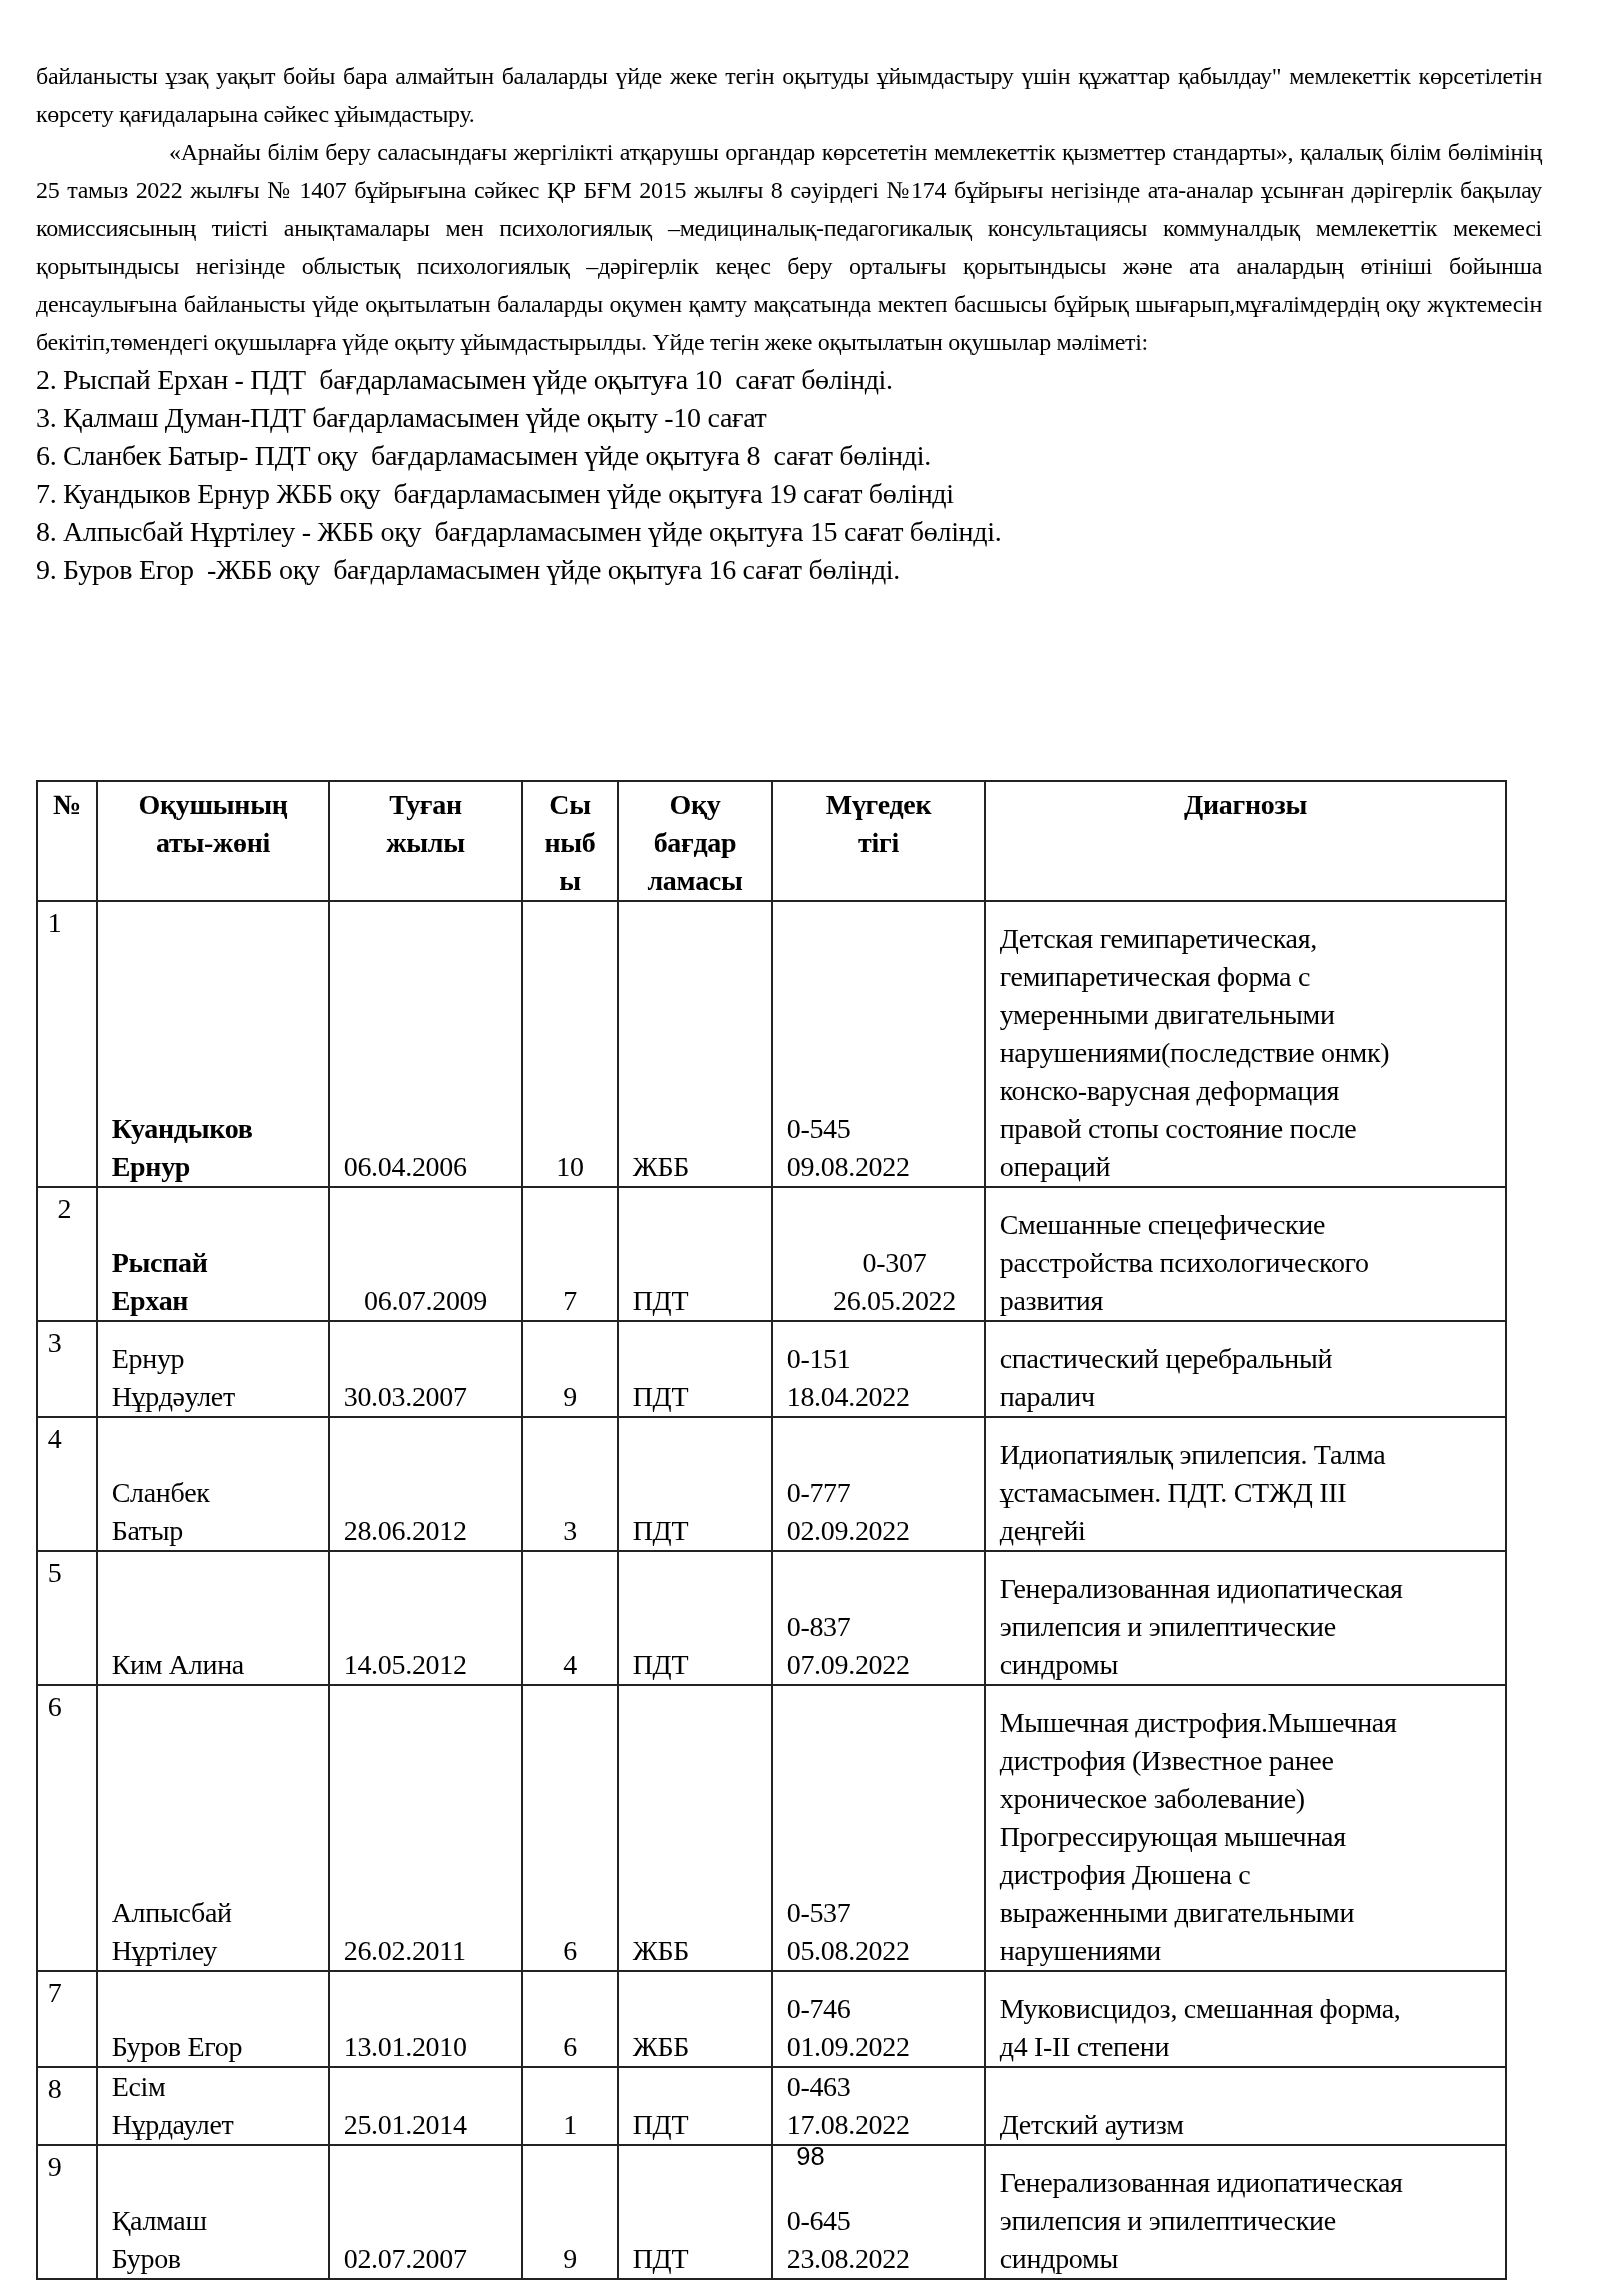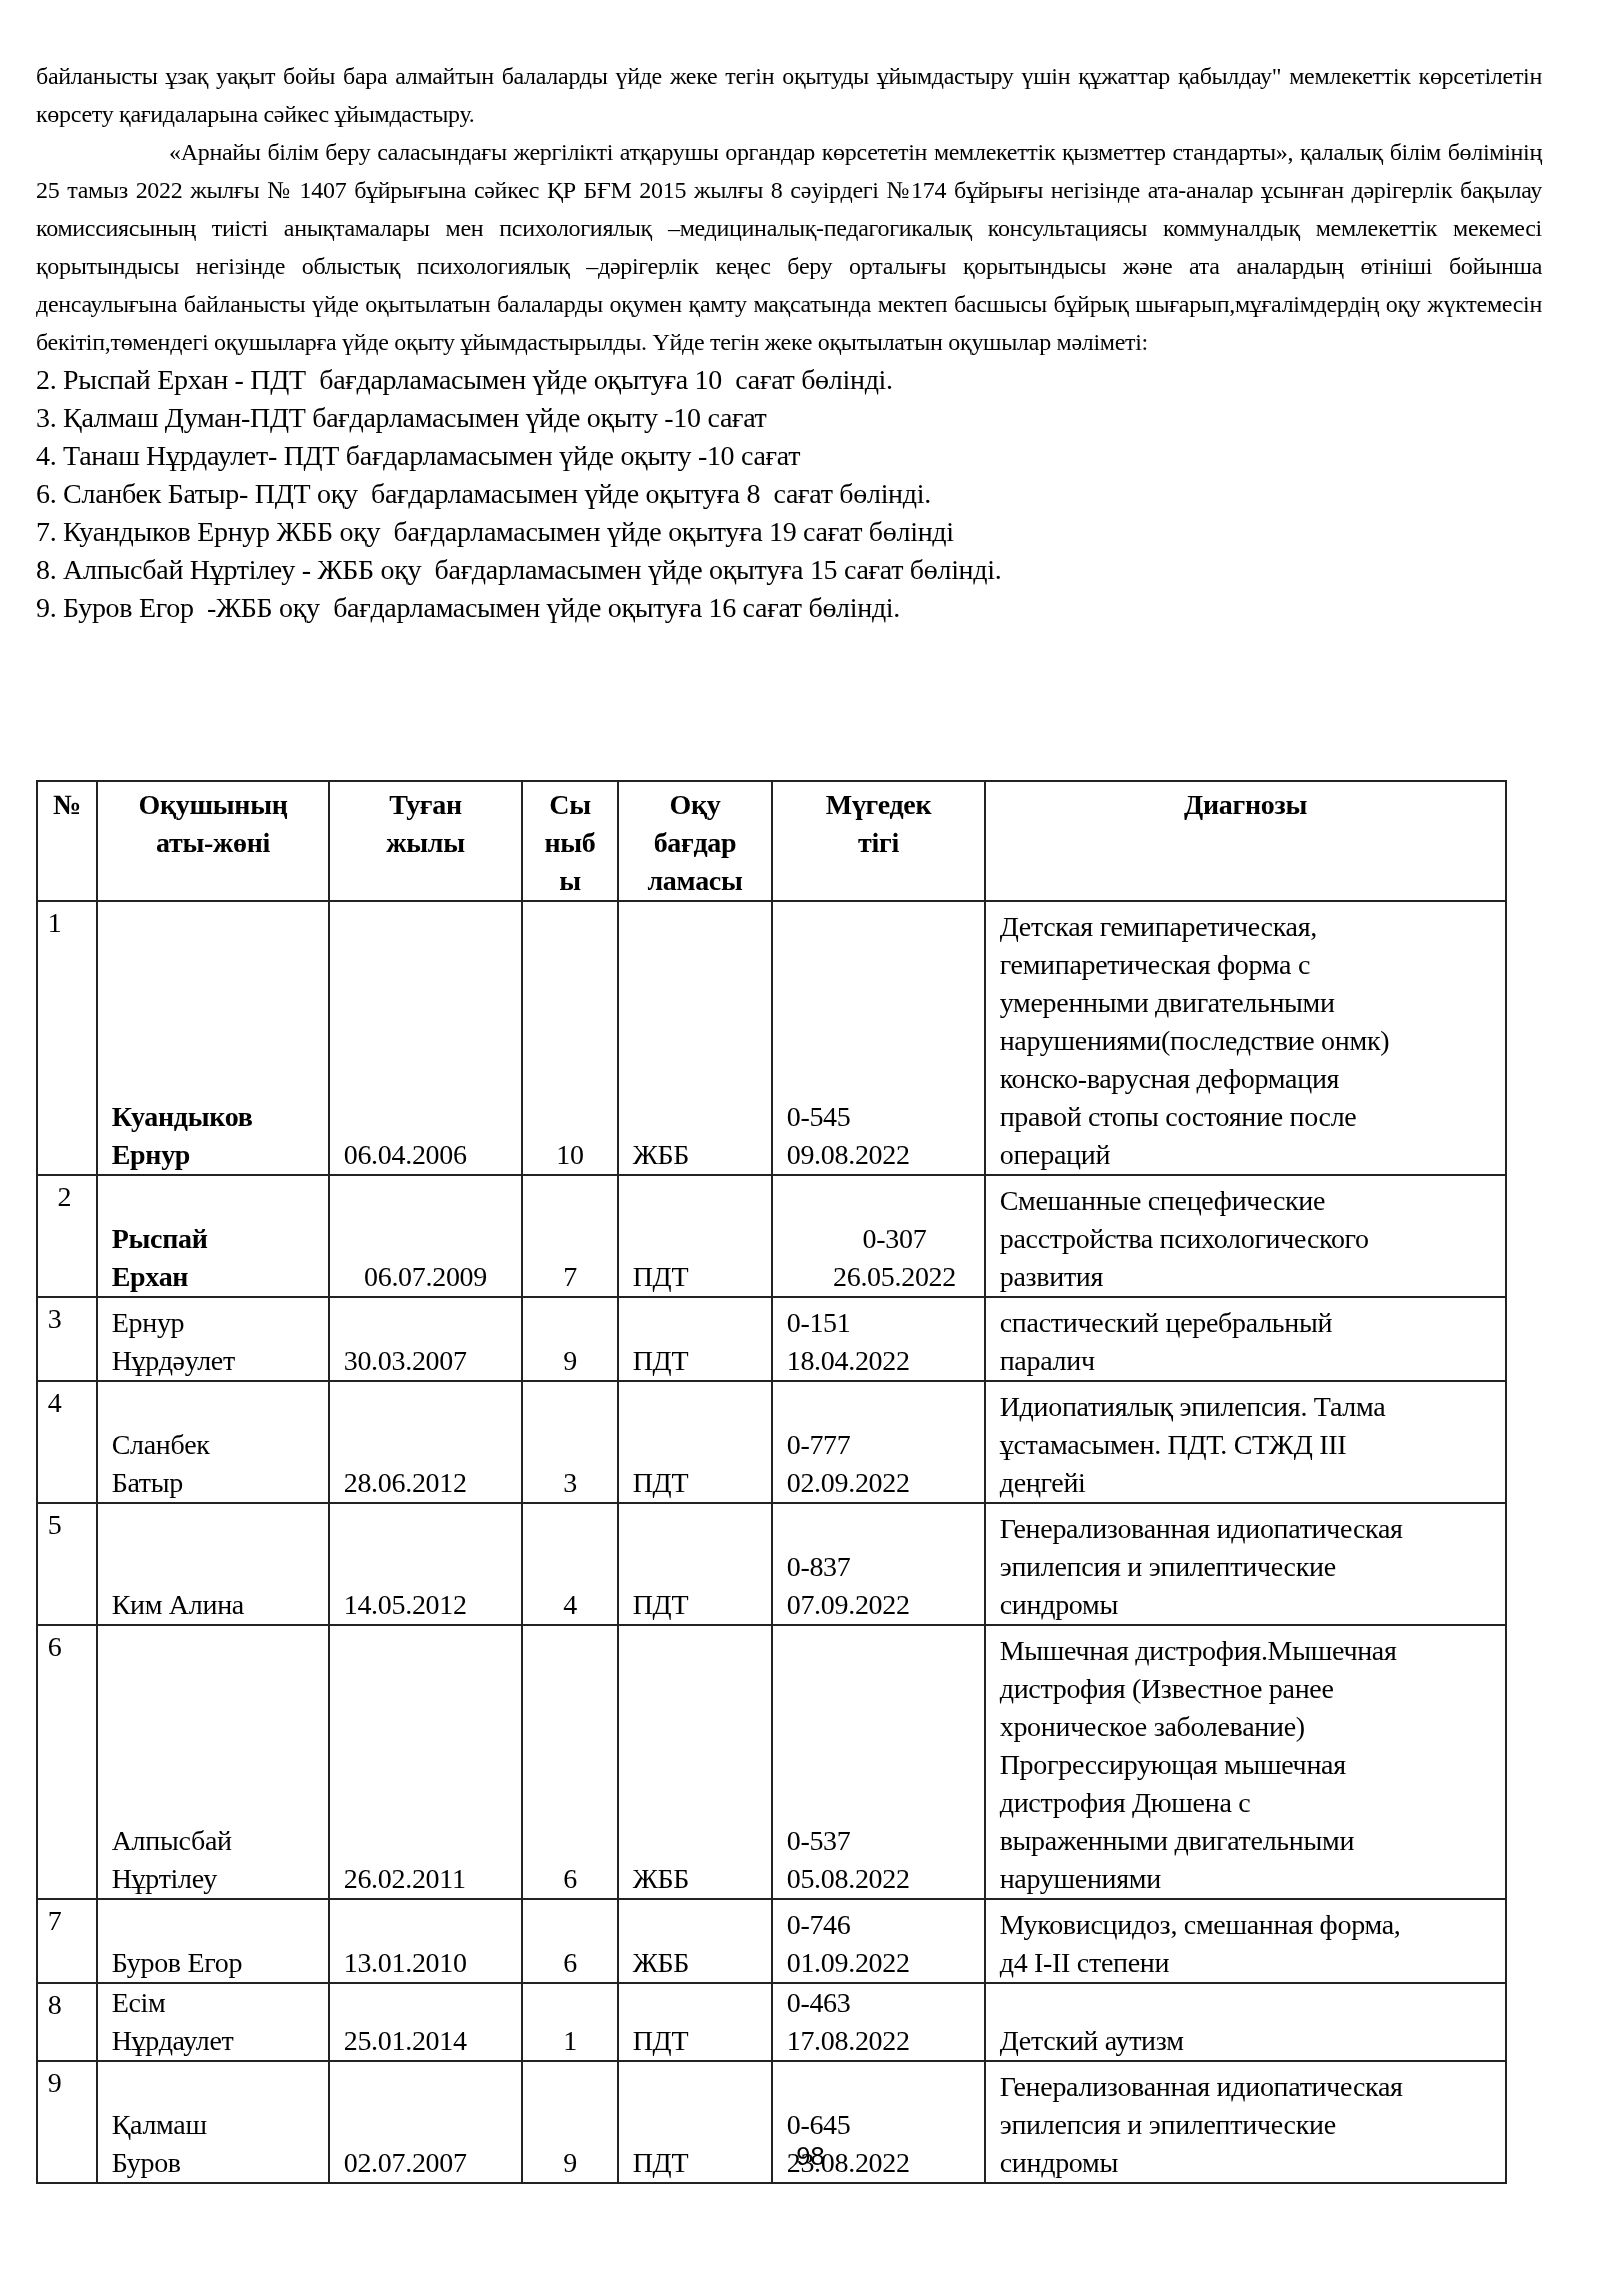--- a/index.html
+++ b/index.html
@@ -24,42 +24,41 @@
   table.grid td, table.grid th {
     border: 2px solid #222; padding: 0 11.8px 0 13.7px;
     font-size: 28px; line-height: 38px; letter-spacing: -0.3px;
     vertical-align: bottom; overflow: hidden;
   }
   table.grid th {
     font-weight: bold; vertical-align: top; text-align: center; padding: 3.9px 3.9px 0 3.9px;
   }
   table.grid td.num { vertical-align: top; padding-left: 9.8px; padding-top: 2px; }
   table.grid td.num.ind { padding-left: 19.6px; }
-  table.grid td.diag { vertical-align: top; padding-top: 6px; }
+  table.grid td.diag { vertical-align: top; padding-top: 18px; }
   table.grid td.diag.bottom { vertical-align: bottom; }
   table.grid td.center { text-align: center; padding-left: 0; padding-right: 0; }
   table.grid td.name.bold { font-weight: bold; }
   table.grid td.cert.center { text-align: center; padding-left: 32px; }
   .lbl { display: block; }
 
   .page-number {
     position: absolute; top: 2142px; left: 0; width: 1621px; text-align: center;
     font-family: "Liberation Sans", "DejaVu Sans", sans-serif; font-size: 25.5px;
   }
 </style>
 </head>
 <body>
 
 <div class="page">
   <p class="para">байланысты ұзақ уақыт бойы бара алмайтын балаларды үйде жеке тегін оқытуды ұйымдастыру үшін құжаттар қабылдау" мемлекеттік көрсетілетін көрсету қағидаларына сәйкес ұйымдастыру.</p>
   <p class="para indent">«Арнайы білім беру саласындағы жергілікті атқарушы органдар көрсететін мемлекеттік қызметтер стандарты», қалалық білім бөлімінің 25 тамыз 2022 жылғы № 1407 бұйрығына сәйкес ҚР БҒМ 2015 жылғы 8 сәуірдегі №174 бұйрығы негізінде ата-аналар ұсынған дәрігерлік бақылау комиссиясының тиісті анықтамалары мен психологиялық –медициналық-педагогикалық  консультациясы коммуналдық мемлекеттік мекемесі қорытындысы негізінде облыстық психологиялық –дәрігерлік кеңес беру орталығы қорытындысы және ата аналардың өтініші бойынша денсаулығына байланысты үйде оқытылатын балаларды оқумен қамту мақсатында мектеп басшысы бұйрық шығарып,мұғалімдердің оқу жүктемесін бекітіп,төмендегі оқушыларға үйде оқыту ұйымдастырылды. Үйде тегін жеке оқытылатын оқушылар мәліметі:</p>
   <div>
     <p class="list-line">2. Рыспай Ерхан - ПДТ  бағдарламасымен үйде оқытуға 10  сағат бөлінді.</p>
     <p class="list-line">3. Қалмаш Думан-ПДТ бағдарламасымен үйде оқыту -10 сағат</p>
-    <p class="list-line">4. Танаш Нұрдаулет- ПДТ бағдарламасымен үйде оқыту -10 сағат</p>
     <p class="list-line">6. Сланбек Батыр- ПДТ оқу  бағдарламасымен үйде оқытуға 8  сағат бөлінді.</p>
     <p class="list-line">7. Куандыков Ернур ЖББ оқу  бағдарламасымен үйде оқытуға 19 сағат бөлінді</p>
     <p class="list-line">8. Алпысбай Нұртілеу - ЖББ оқу  бағдарламасымен үйде оқытуға 15 сағат бөлінді.</p>
     <p class="list-line">9. Буров Егор  -ЖББ оқу  бағдарламасымен үйде оқытуға 16 сағат бөлінді.</p>
   </div>
 </div>
 
 <table class="grid">
   <colgroup>
     <col style="width:60px">

